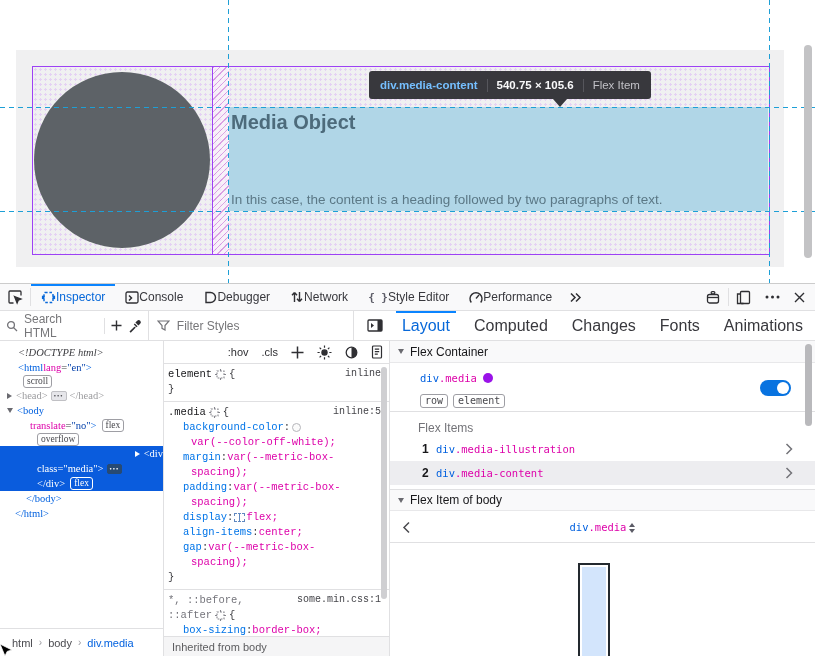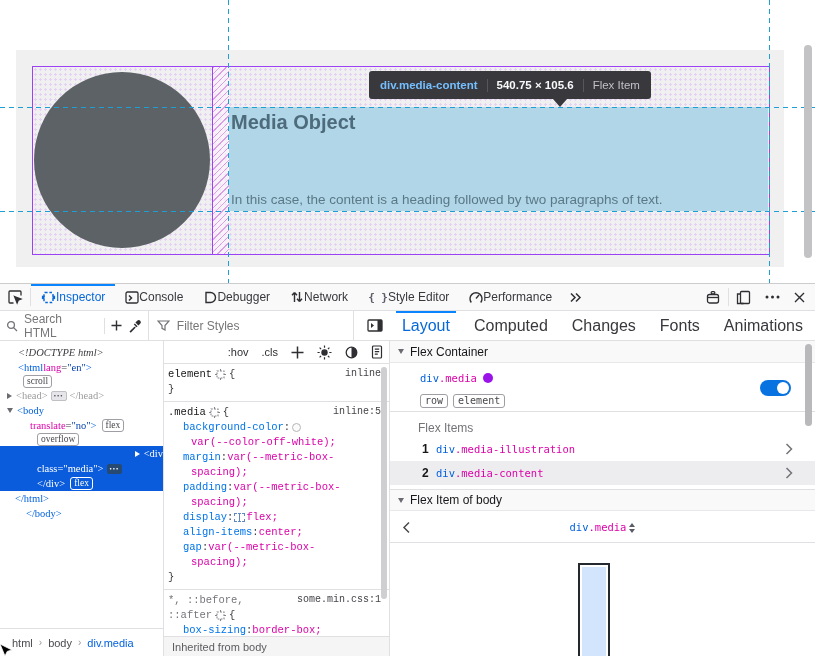--- a/index.html
+++ b/index.html
@@ -352,25 +352,25 @@
               <span class="c-at">class</span>
               <span class="c-pl">=</span>
               <span class="c-vl">"media"</span>
               <span class="c-tg">&gt;</span>
               <span class="dots-badge">•••</span>
             </div>
             <div class="mrow sel" style="padding-left: 37px;">
               <span class="c-tg">&lt;/div&gt;</span>
               <span class="badge">flex</span>
             </div>
+            <div class="mrow" style="padding-left: 26px;">
+              <span class="c-tg">&lt;/body&gt;</span>
+            </div>
             <div class="mrow" style="padding-left: 15px;">
               <span class="c-tg">&lt;/html&gt;</span>
-            </div>
-            <div class="mrow" style="padding-left: 26px;">
-              <span class="c-tg">&lt;/body&gt;</span>
             </div>
           </div>
         <div class="breadcrumb">
           <span>html</span>
           <span class="sep">›</span>
           <span>body</span>
           <span class="sep">›</span>
           <span class="active">div.media</span>
         </div>
       </div>

